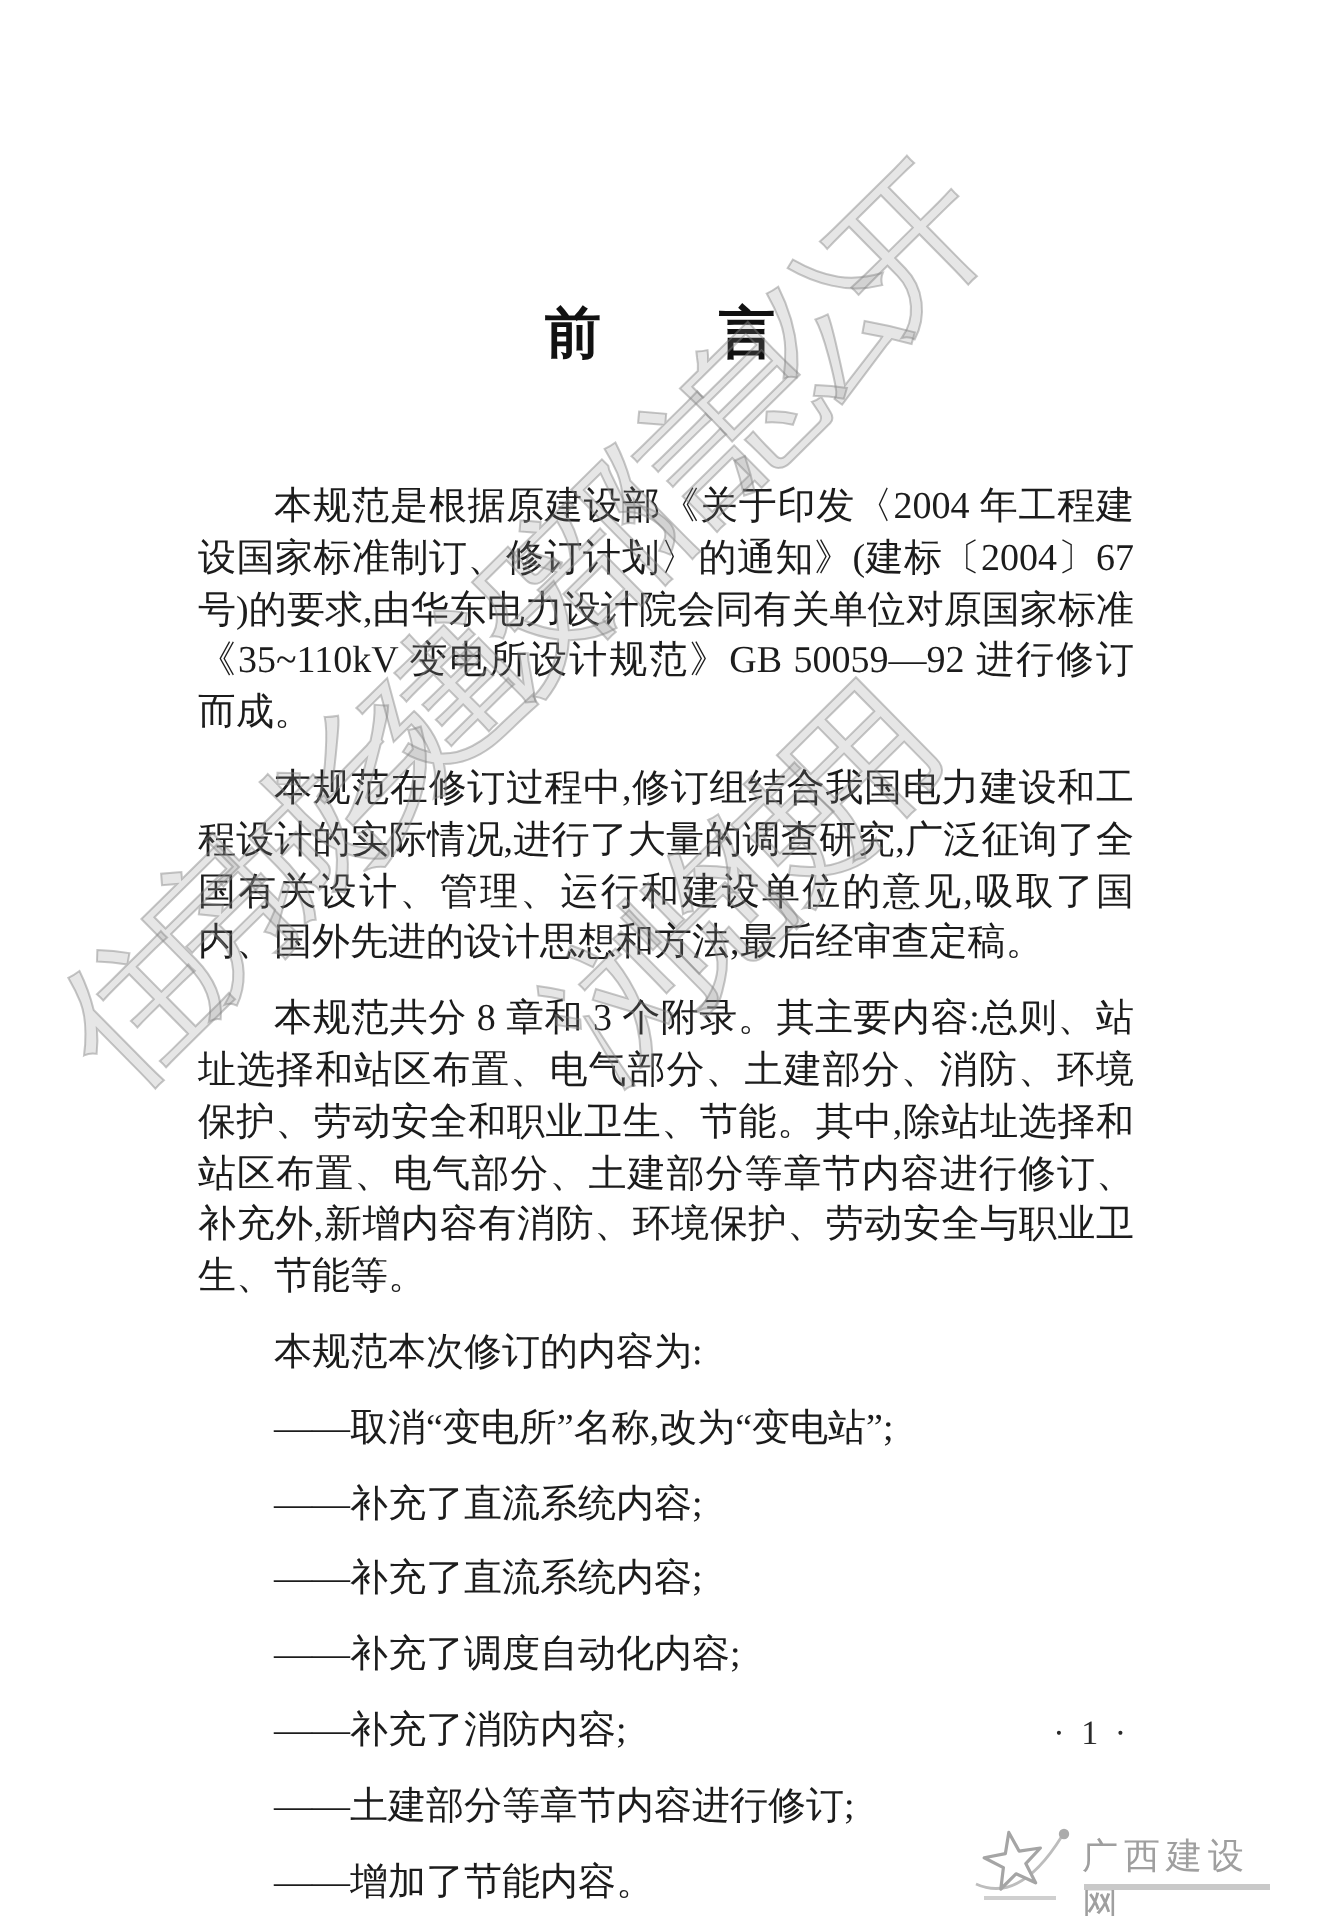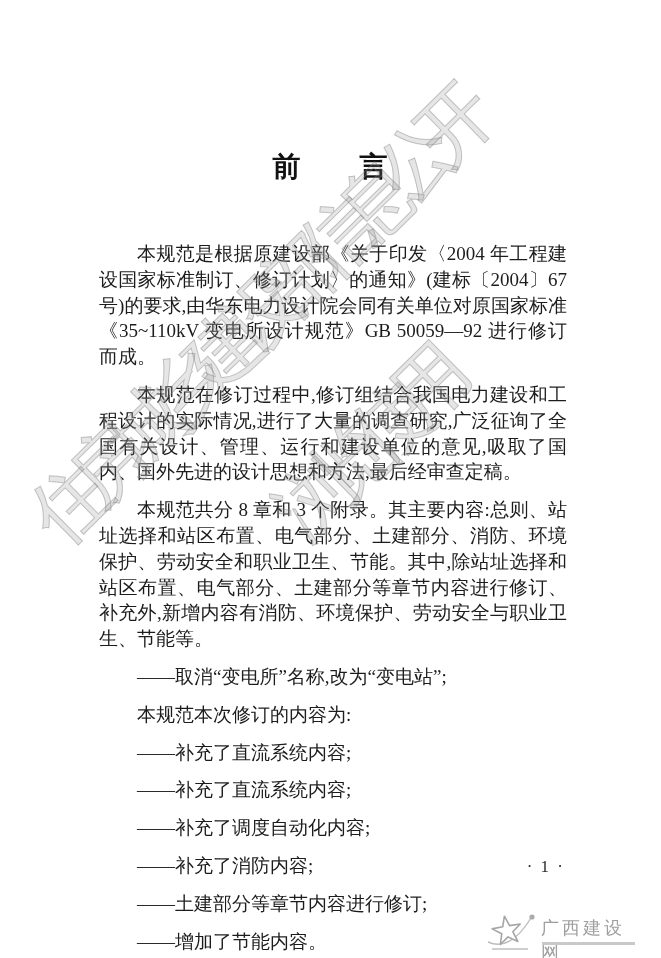--- a/index.html
+++ b/index.html
@@ -91,22 +91,22 @@
 
   <div class="watermark wm1">住房城乡建设部信息公开</div>
   <div class="watermark wm2">浏览使用</div>
 
   <div class="title">前　　言</div>
 
   <div class="content">
     <p>本规范是根据原建设部《关于印发〈2004 年工程建设国家标准制订、修订计划〉的通知》(建标〔2004〕67 号)的要求,由华东电力设计院会同有关单位对原国家标准《35~110kV 变电所设计规范》GB 50059—92 进行修订而成。</p>
     <p>本规范在修订过程中,修订组结合我国电力建设和工程设计的实际情况,进行了大量的调查研究,广泛征询了全国有关设计、管理、运行和建设单位的意见,吸取了国内、国外先进的设计思想和方法,最后经审查定稿。</p>
     <p>本规范共分 8 章和 3 个附录。其主要内容:总则、站址选择和站区布置、电气部分、土建部分、消防、环境保护、劳动安全和职业卫生、节能。其中,除站址选择和站区布置、电气部分、土建部分等章节内容进行修订、补充外,新增内容有消防、环境保护、劳动安全与职业卫生、节能等。</p>
+    <p>本规范本次修订的内容为:</p>
     <p>——取消“变电所”名称,改为“变电站”;</p>
-    <p>本规范本次修订的内容为:</p>
     <p>——补充了直流系统内容;</p>
     <p>——补充了直流系统内容;</p>
     <p>——补充了调度自动化内容;</p>
     <p>——补充了消防内容;</p>
     <p>——土建部分等章节内容进行修订;</p>
     <p>——增加了节能内容。</p>
   </div>
 
   <div class="page-number">· 1 ·</div>
 

